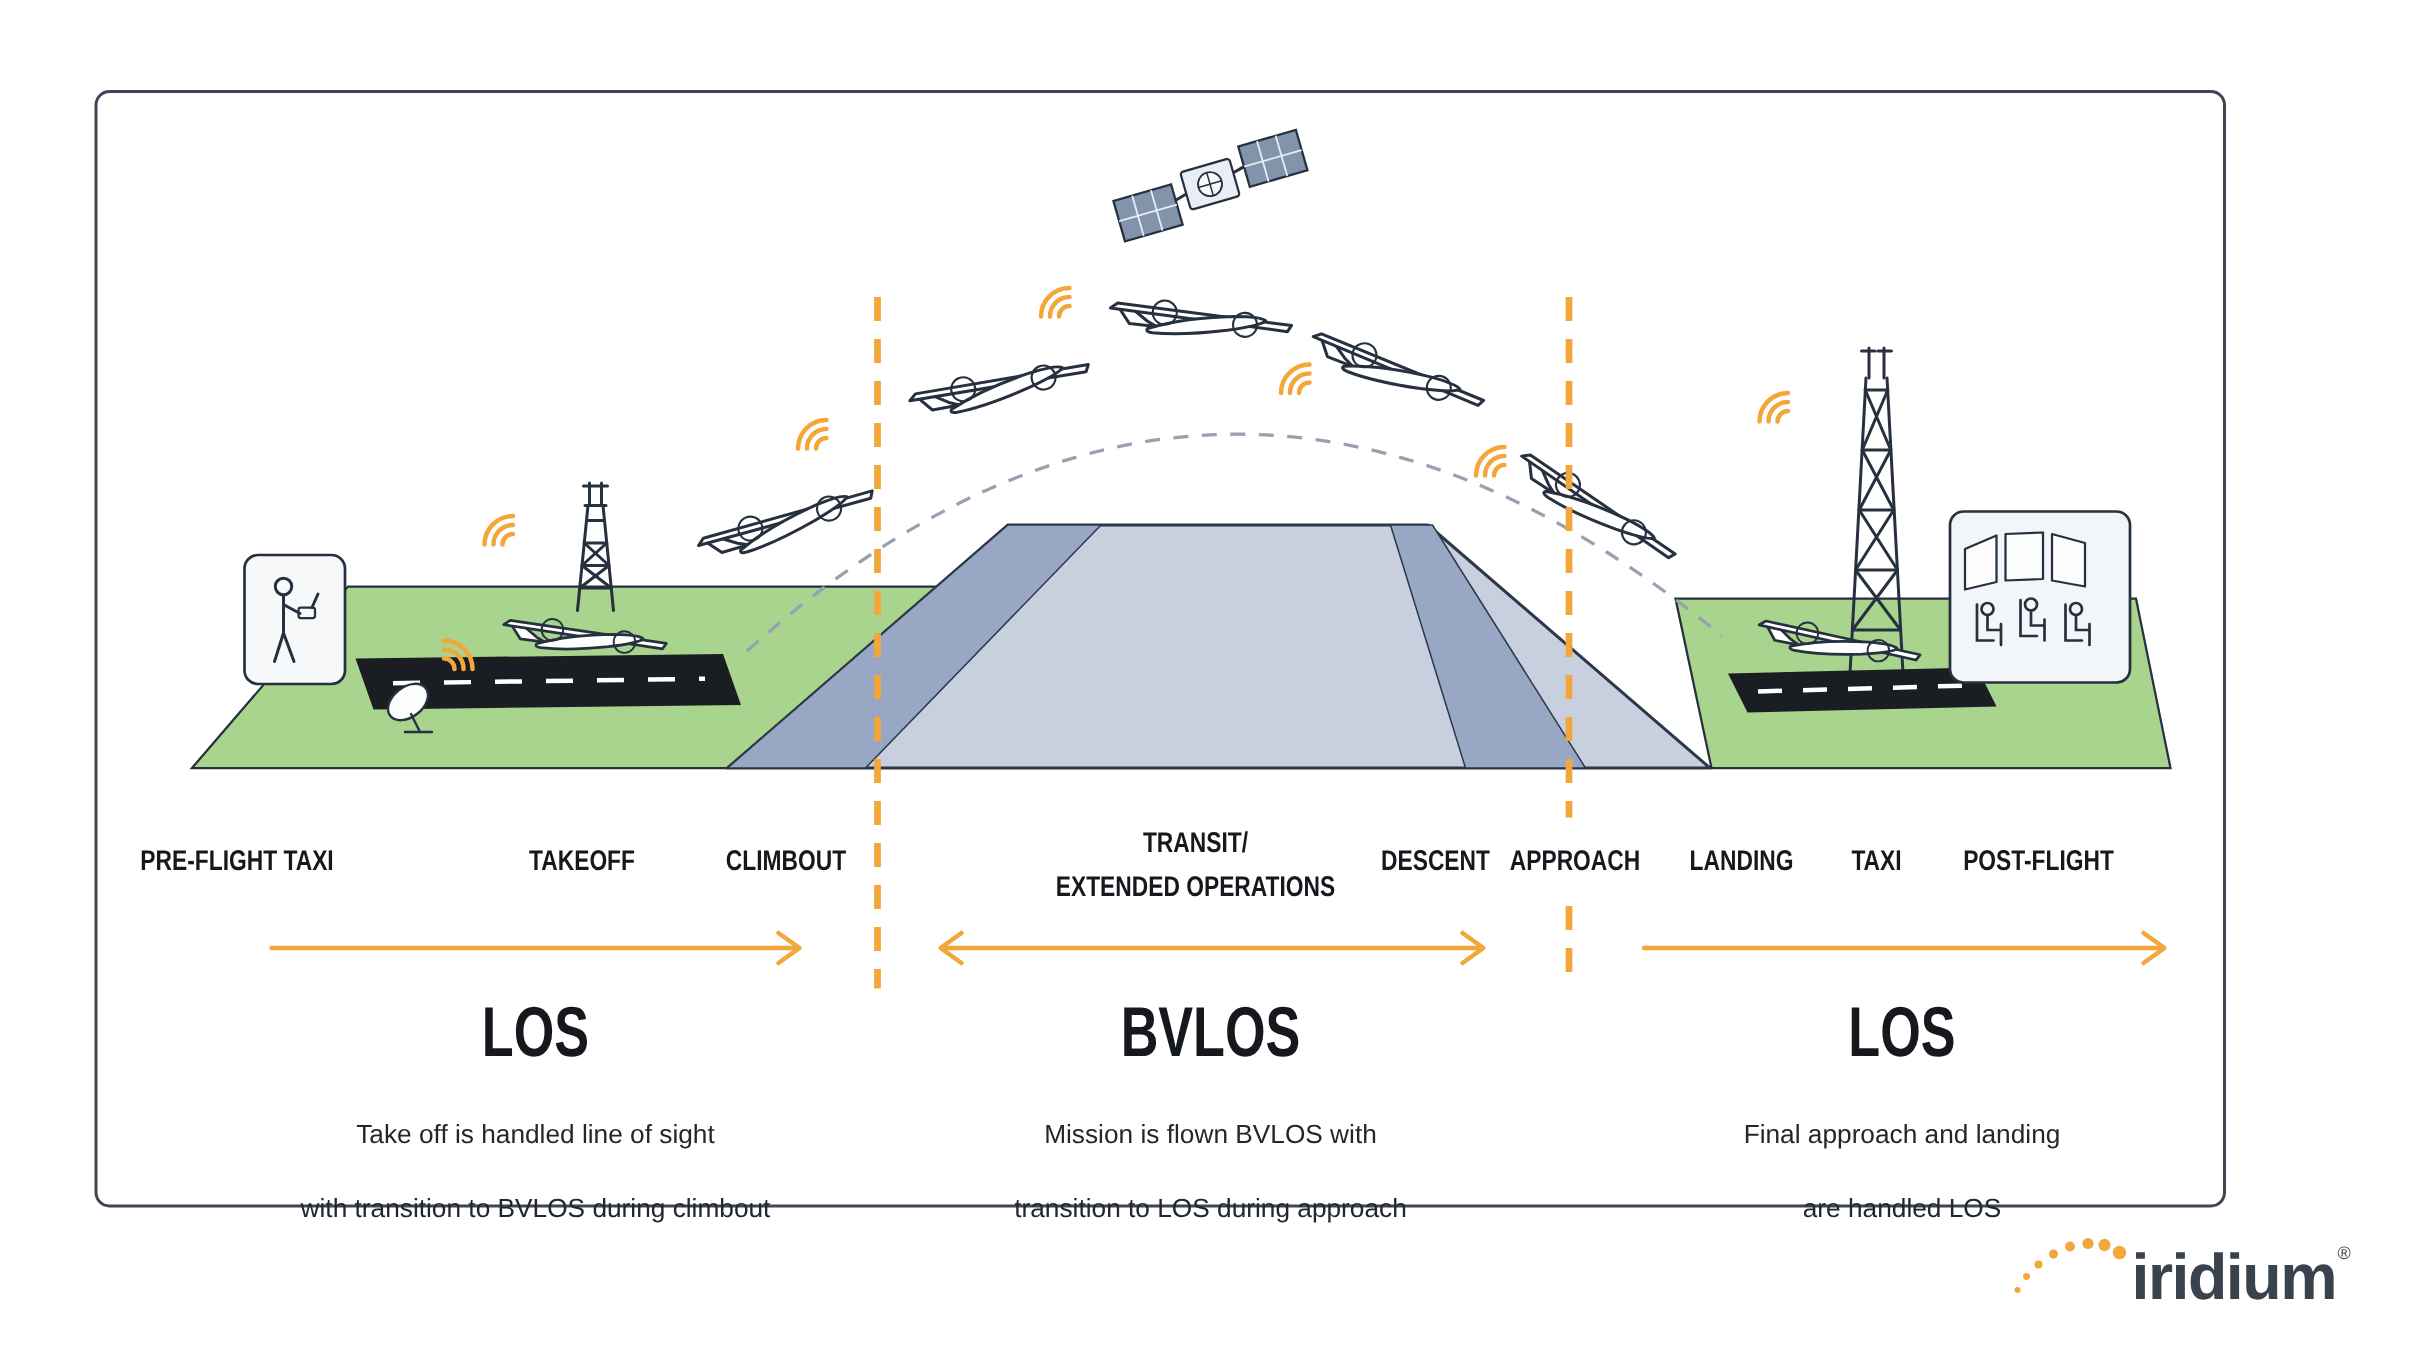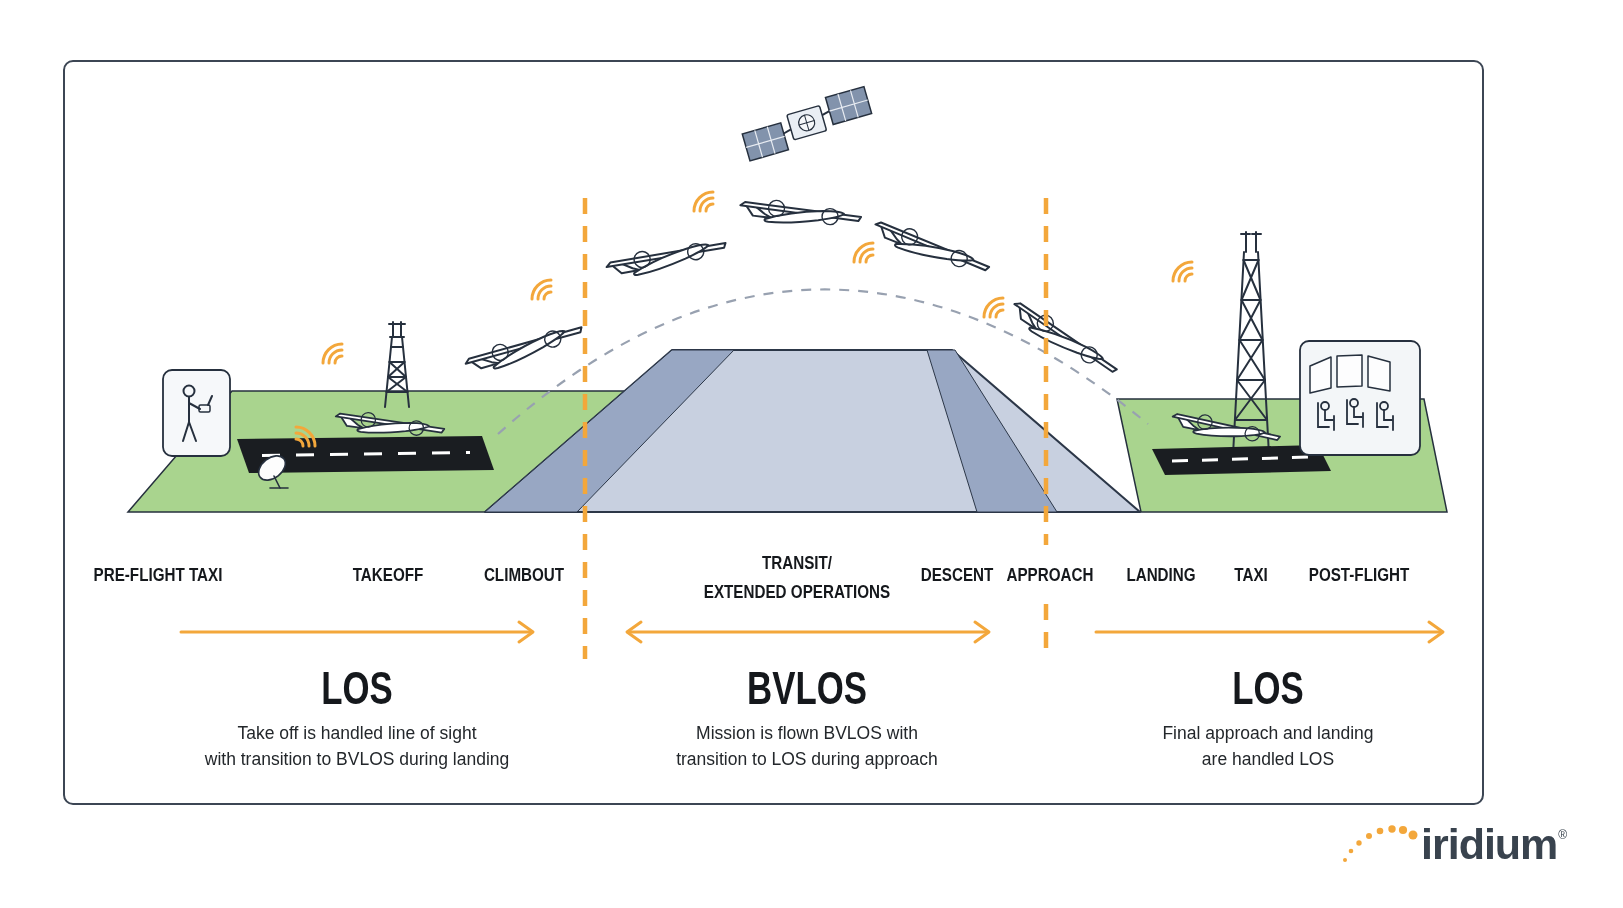--- a/index.html
+++ b/index.html
@@ -15,23 +15,23 @@
   .phase-block { position:absolute; font-weight:700; font-size:19px; color:#15181C;
            text-align:center; white-space:nowrap; line-height:29px;
            transform:translateX(-50%) scaleX(0.8); }
   .phase-block span { display:block; }
 
   .mode { position:absolute; font-weight:700; font-size:47px; color:#15181C;
           white-space:nowrap; transform:translateX(-50%) scaleX(0.74); }
 
   .desc { position:absolute; font-size:17.5px; color:#23272B; text-align:center;
           line-height:26px; white-space:nowrap; transform:translateX(-50%); }
-  .desc span { display:block; }
-
-  .logo { position:absolute; left:1340px; top:814px; display:flex; align-items:center; }
+  .desc span { display:block;margin-top:23px; }
+
+  .logo { position:absolute; left:1340px; top:814px; display:flex; align-items:flex-end; }
   .logo-dots { width:78px; height:56px; margin-right:3px; margin-bottom:4px; }
   .logo-text { font-size:43px; font-weight:700; color:#39434E; letter-spacing:-1px; line-height:1; }
   .logo-reg  { font-size:12px; color:#39434E; align-self:flex-start; margin-top:14px; margin-left:1px; }
 </style>
 </head>
 <body>
 
 <div class="stage">
 
   <div class="panel"></div>
@@ -194,21 +194,21 @@
   <span class="phase" style="left:1161px; top:564px;">LANDING</span>
   <span class="phase" style="left:1251px; top:564px;">TAXI</span>
   <span class="phase" style="left:1359px; top:564px;">POST-FLIGHT</span>
 
   <div class="mode" style="left:357px; top:660px;">LOS</div>
   <div class="mode" style="left:807px; top:660px;">BVLOS</div>
   <div class="mode" style="left:1268px; top:660px;">LOS</div>
 
   <div class="desc" style="left:357px; top:720px;">
     <span>Take off is handled line of sight</span>
-    <span>with transition to BVLOS during landing</span>
+    <span>with transition to BVLOS during climbout</span>
   </div>
   <div class="desc" style="left:807px; top:720px;">
     <span>Mission is flown BVLOS with</span>
     <span>transition to LOS during approach</span>
   </div>
   <div class="desc" style="left:1268px; top:720px;">
     <span>Final approach and landing</span>
     <span>are handled LOS</span>
   </div>
 

